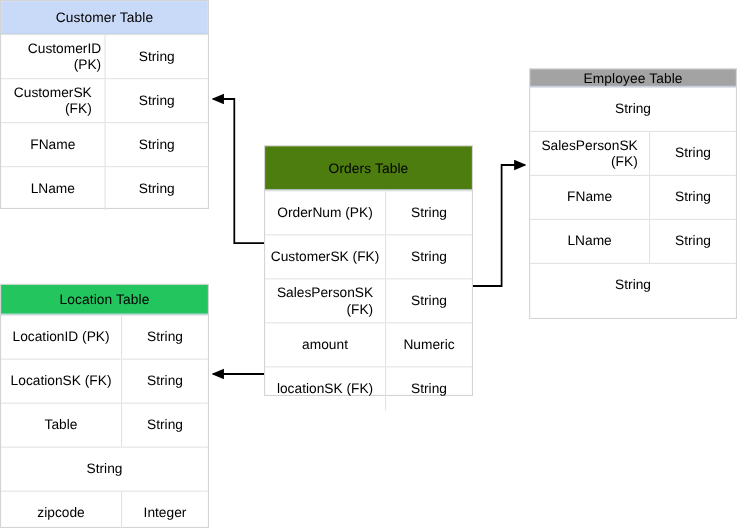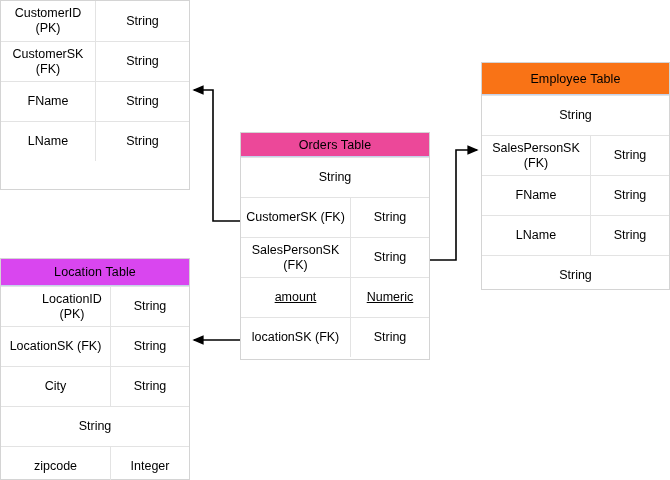--- a/index.html
+++ b/index.html
@@ -55,20 +55,21 @@
     text-align: center;
     font-size: 12.5px;
     color: #000000;
     line-height: 1.18;
     padding: 0 3px;
     overflow: hidden;
     white-space: pre-line;
   }
   .cell-name {
     border-right: 1px solid #e3e3e3;
+    text-align: right;
   }
   svg.connectors {
     position: absolute;
     left: 0; top: 0;
     width: 670px;
     height: 480px;
     z-index: 1;
     overflow: visible;
   }
 </style>
@@ -85,63 +86,65 @@
     </defs>
     <g id="connector-group">
         <path d="M 240 221 L 213 221 L 213 90 L 194 90" fill="none" stroke="#000000" stroke-width="1.6" marker-end="url(#arrowhead)"></path>
         <path d="M 430 260 L 456 260 L 456 150 L 477 150" fill="none" stroke="#000000" stroke-width="1.6" marker-end="url(#arrowhead)"></path>
         <path d="M 240 340 L 194 340" fill="none" stroke="#000000" stroke-width="1.6" marker-end="url(#arrowhead)"></path>
       </g>
   </svg>
 
   <div id="tables-layer">
       <div class="er-table" style="left: 0px; top: 0px; width: 190px; height: 190px; border-color: rgb(212, 212, 212);">
+        <div class="tbl-header" style="height: 30px; background: rgb(201, 218, 248);">Customer Table</div>
         <div class="tbl-row" style="height: 40px; border-top-color: rgb(227, 227, 227);">
           <div class="cell cell-name" style="width: 95px; height: 100%; border-right-color: rgb(227, 227, 227);">CustomerID (PK)</div>
           <div class="cell cell-type" style="flex: 1 1 auto; height: 100%;">String</div>
         </div>
         <div class="tbl-row" style="height: 40px; border-top-color: rgb(227, 227, 227);">
           <div class="cell cell-name" style="width: 95px; height: 100%; border-right-color: rgb(227, 227, 227);">CustomerSK
 (FK)</div>
           <div class="cell cell-type" style="flex: 1 1 auto; height: 100%;">String</div>
         </div>
         <div class="tbl-row" style="height: 40px; border-top-color: rgb(227, 227, 227);">
           <div class="cell cell-name" style="width: 95px; height: 100%; border-right-color: rgb(227, 227, 227);">FName</div>
           <div class="cell cell-type" style="flex: 1 1 auto; height: 100%;">String</div>
         </div>
         <div class="tbl-row" style="height: 40px; border-top-color: rgb(227, 227, 227);">
           <div class="cell cell-name" style="width: 95px; height: 100%; border-right-color: rgb(227, 227, 227);">LName</div>
           <div class="cell cell-type" style="flex: 1 1 auto; height: 100%;">String</div>
         </div>
       </div>
       <div class="er-table" style="left: 240px; top: 132px; width: 190px; height: 228px; border-color: rgb(212, 212, 212);">
-        <div class="tbl-header" style="height: 24px; background: #ec4899;">Orders Table</div>
+        <div class="tbl-header" style="height: 40px; background: #4d7c0f;">Orders Table</div>
         <div class="tbl-row" style="height: 40px; border-top-color: rgb(227, 227, 227);">
+          <div class="cell cell-name" style="width: 110px; height: 100%; border-right-color: rgb(227, 227, 227);">OrderNum (PK)</div>
           <div class="cell cell-type" style="flex: 1 1 auto; height: 100%;">String</div>
         </div>
         <div class="tbl-row" style="height: 40px; border-top-color: rgb(227, 227, 227);">
           <div class="cell cell-name" style="width: 110px; height: 100%; border-right-color: rgb(227, 227, 227);">CustomerSK (FK)</div>
           <div class="cell cell-type" style="flex: 1 1 auto; height: 100%;">String</div>
         </div>
         <div class="tbl-row" style="height: 40px; border-top-color: rgb(227, 227, 227);">
           <div class="cell cell-name" style="width: 110px; height: 100%; border-right-color: rgb(227, 227, 227);">SalesPersonSK
 (FK)</div>
           <div class="cell cell-type" style="flex: 1 1 auto; height: 100%;">String</div>
         </div>
-        <div class="tbl-row" style="height: 40px; border-top-color: rgb(227, 227, 227); text-decoration: underline;">
+        <div class="tbl-row" style="height: 40px; border-top-color: rgb(227, 227, 227);">
           <div class="cell cell-name" style="width: 110px; height: 100%; border-right-color: rgb(227, 227, 227);">amount</div>
           <div class="cell cell-type" style="flex: 1 1 auto; height: 100%;">Numeric</div>
         </div>
         <div class="tbl-row" style="height: 40px; border-top-color: rgb(227, 227, 227);">
           <div class="cell cell-name" style="width: 110px; height: 100%; border-right-color: rgb(227, 227, 227);">locationSK (FK)</div>
           <div class="cell cell-type" style="flex: 1 1 auto; height: 100%;">String</div>
         </div>
       </div>
       <div class="er-table" style="left: 481px; top: 62px; width: 189px; height: 228px; border-color: rgb(212, 212, 212);">
-        <div class="tbl-header" style="height: 32px; background: #f97316;">Employee Table</div>
+        <div class="tbl-header" style="height: 16px; background: #a3a3a3;">Employee Table</div>
         <div class="tbl-row" style="height: 40px; border-top-color: rgb(227, 227, 227);">
           <div class="cell cell-type" style="flex: 1 1 auto; height: 100%;">String</div>
         </div>
         <div class="tbl-row" style="height: 40px; border-top-color: rgb(227, 227, 227);">
           <div class="cell cell-name" style="width: 109px; height: 100%; border-right-color: rgb(227, 227, 227);">SalesPersonSK
 (FK)</div>
           <div class="cell cell-type" style="flex: 1 1 auto; height: 100%;">String</div>
         </div>
         <div class="tbl-row" style="height: 40px; border-top-color: rgb(227, 227, 227);">
           <div class="cell cell-name" style="width: 109px; height: 100%; border-right-color: rgb(227, 227, 227);">FName</div>
@@ -149,31 +152,31 @@
         </div>
         <div class="tbl-row" style="height: 40px; border-top-color: rgb(227, 227, 227);">
           <div class="cell cell-name" style="width: 109px; height: 100%; border-right-color: rgb(227, 227, 227);">LName</div>
           <div class="cell cell-type" style="flex: 1 1 auto; height: 100%;">String</div>
         </div>
         <div class="tbl-row" style="height: 40px; border-top-color: rgb(227, 227, 227);">
           <div class="cell cell-type" style="flex: 1 1 auto; height: 100%;">String</div>
         </div>
       </div>
       <div class="er-table" style="left: 0px; top: 258px; width: 190px; height: 222px; border-color: rgb(212, 212, 212);">
-        <div class="tbl-header" style="height: 27px; background: #d946ef;">Location Table</div>
+        <div class="tbl-header" style="height: 27px; background: #22c55e;">Location Table</div>
         <div class="tbl-row" style="height: 40px; border-top-color: rgb(227, 227, 227);">
-          <div class="cell cell-name" style="width: 110px; height: 100%; border-right-color: rgb(227, 227, 227); padding-left: 36px;">LocationID (PK)</div>
+          <div class="cell cell-name" style="width: 110px; height: 100%; border-right-color: rgb(227, 227, 227);">LocationID (PK)</div>
           <div class="cell cell-type" style="flex: 1 1 auto; height: 100%;">String</div>
         </div>
         <div class="tbl-row" style="height: 40px; border-top-color: rgb(227, 227, 227);">
           <div class="cell cell-name" style="width: 110px; height: 100%; border-right-color: rgb(227, 227, 227);">LocationSK (FK)</div>
           <div class="cell cell-type" style="flex: 1 1 auto; height: 100%;">String</div>
         </div>
         <div class="tbl-row" style="height: 40px; border-top-color: rgb(227, 227, 227);">
-          <div class="cell cell-name" style="width: 110px; height: 100%; border-right-color: rgb(227, 227, 227);">City</div>
+          <div class="cell cell-name" style="width: 110px; height: 100%; border-right-color: rgb(227, 227, 227);">Table</div>
           <div class="cell cell-type" style="flex: 1 1 auto; height: 100%;">String</div>
         </div>
         <div class="tbl-row" style="height: 40px; border-top-color: rgb(227, 227, 227);">
           <div class="cell cell-type" style="flex: 1 1 auto; height: 100%;">String</div>
         </div>
         <div class="tbl-row" style="height: 40px; border-top-color: rgb(227, 227, 227);">
           <div class="cell cell-name" style="width: 110px; height: 100%; border-right-color: rgb(227, 227, 227);">zipcode</div>
           <div class="cell cell-type" style="flex: 1 1 auto; height: 100%;">Integer</div>
         </div>
       </div>

